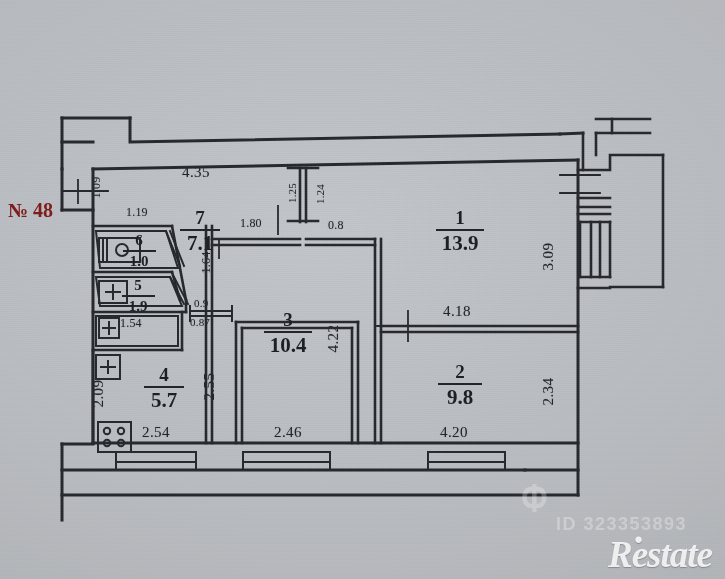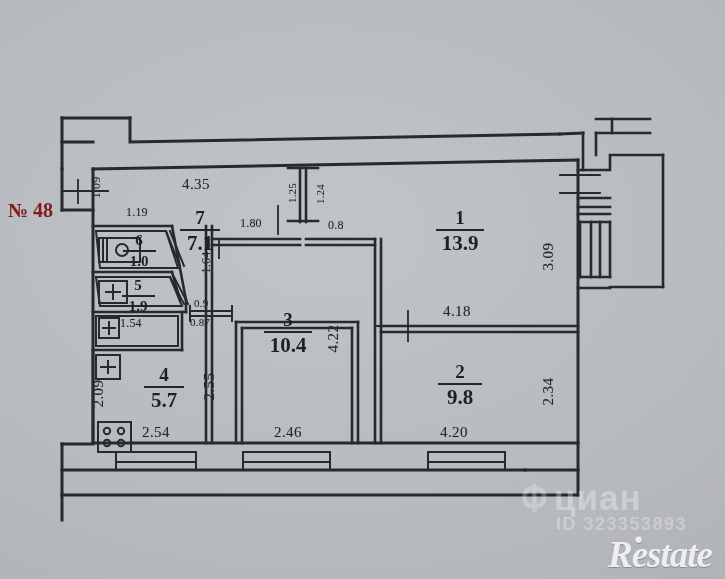--- a/index.html
+++ b/index.html
@@ -312,21 +312,21 @@
   <span class="area">13.9</span>
 </div>
 
 <div class="room" style="left:434px;top:362px;width:52px;">
   <span class="num">2</span>
   <span class="bar" style="width:44px;"></span>
   <span class="area">9.8</span>
 </div>
 
 <div class="lbl dim-sm" style="left:126px;top:205px;">1.19</div>
-<div class="lbl dim" style="left:182px;top:176px;text-align:center;">4.35</div>
+<div class="lbl dim" style="left:182px;top:164px;text-align:center;">4.35</div>
 <div class="lbl dim-sm" style="left:240px;top:216px;">1.80</div>
 <div class="lbl dim-sm" style="left:328px;top:218px;">0.8</div>
 <div class="lbl dim-xs" style="left:194px;top:297px;">0.9</div>
 <div class="lbl dim-xs" style="left:190px;top:316px;">0.87</div>
 <div class="lbl dim-sm" style="left:120px;top:316px;">1.54</div>
 <div class="lbl dim" style="left:142px;top:424px;">2.54</div>
 <div class="lbl dim" style="left:274px;top:424px;">2.46</div>
 <div class="lbl dim" style="left:443px;top:303px;">4.18</div>
 <div class="lbl dim" style="left:440px;top:424px;">4.20</div>
 
@@ -335,20 +335,19 @@
 <div class="lbl dim-xs rot" style="left:310px;top:188px;">1.24</div>
 <div class="lbl dim-sm rot" style="left:196px;top:255px;">1.64</div>
 <div class="lbl dim rot" style="left:85px;top:385px;">2.09</div>
 <div class="lbl dim rot" style="left:196px;top:378px;">2.55</div>
 <div class="lbl dim rot" style="left:320px;top:330px;">4.22</div>
 <div class="lbl dim rot" style="left:535px;top:248px;">3.09</div>
 <div class="lbl dim rot" style="left:535px;top:383px;">2.34</div>
 
 <div id="wm-cian">
   <span class="cian-mark">Φ</span>
-  <span class="cian-word">циан</span>
   <span class="cian-id">ID 323353893</span>
 </div>
 
 <div id="wm-restate">
   <span>Restate</span>
   <span class="rdot">●</span>
 </div>
 
 </body></html>

